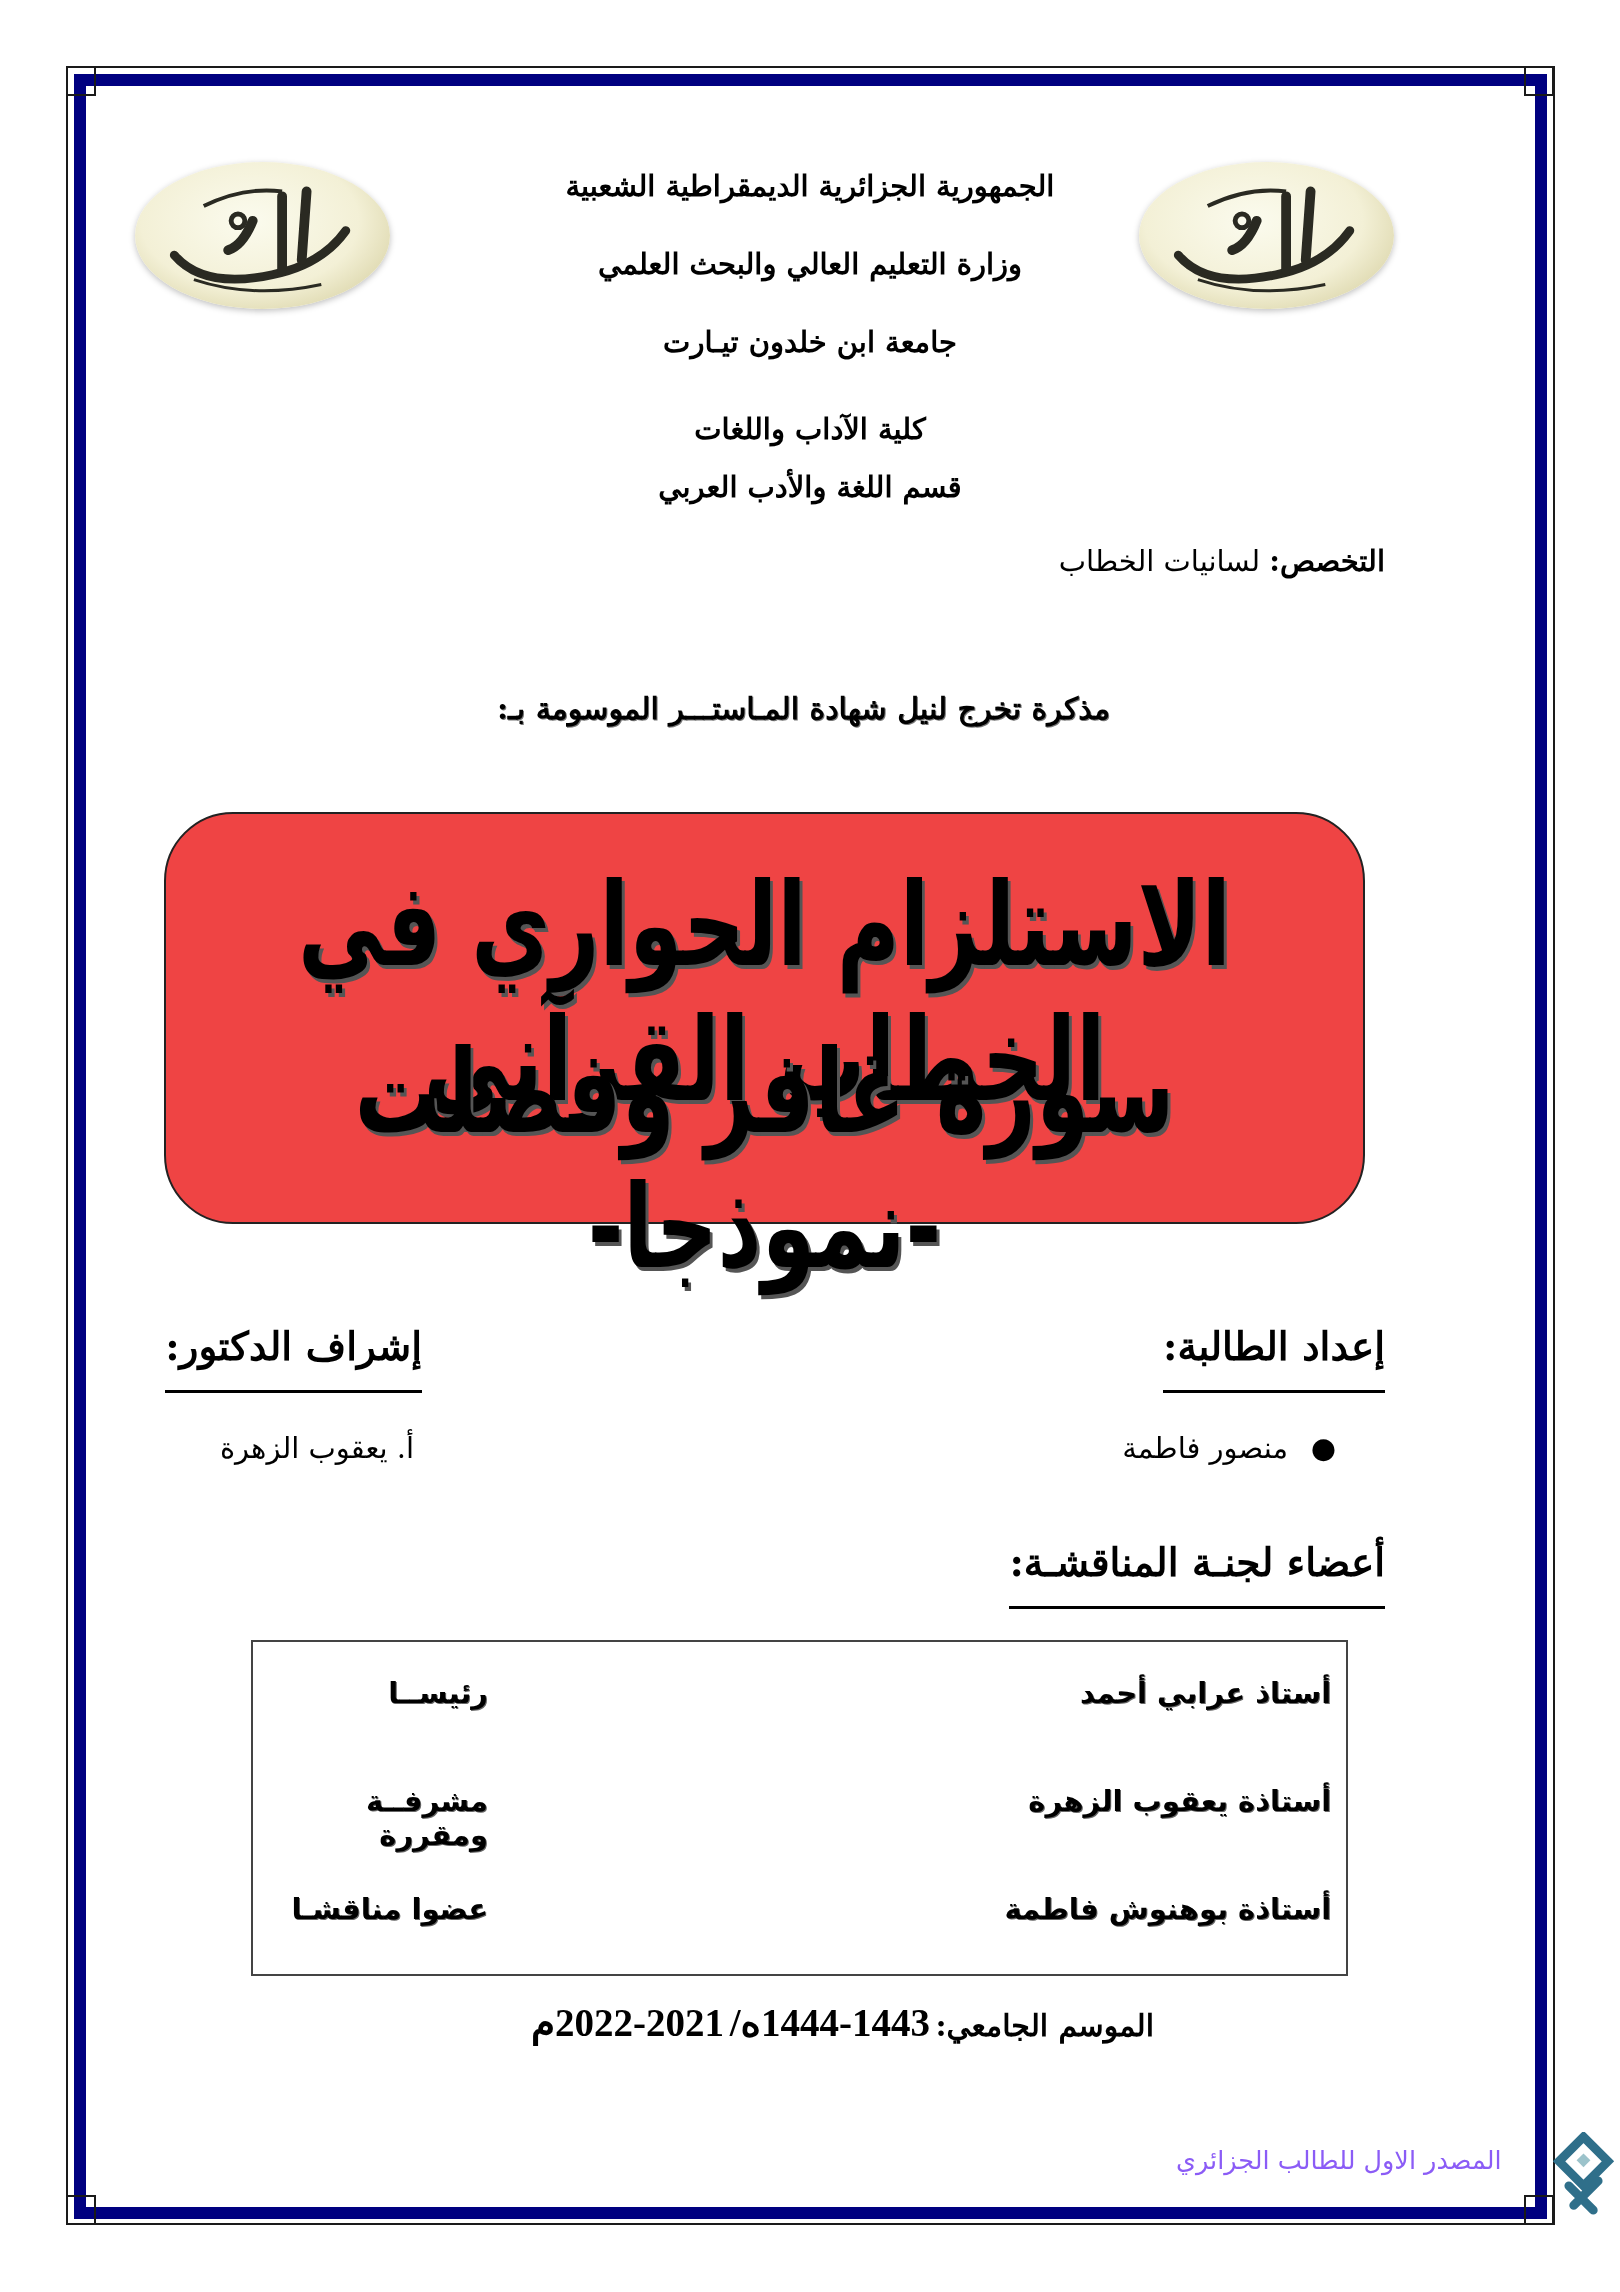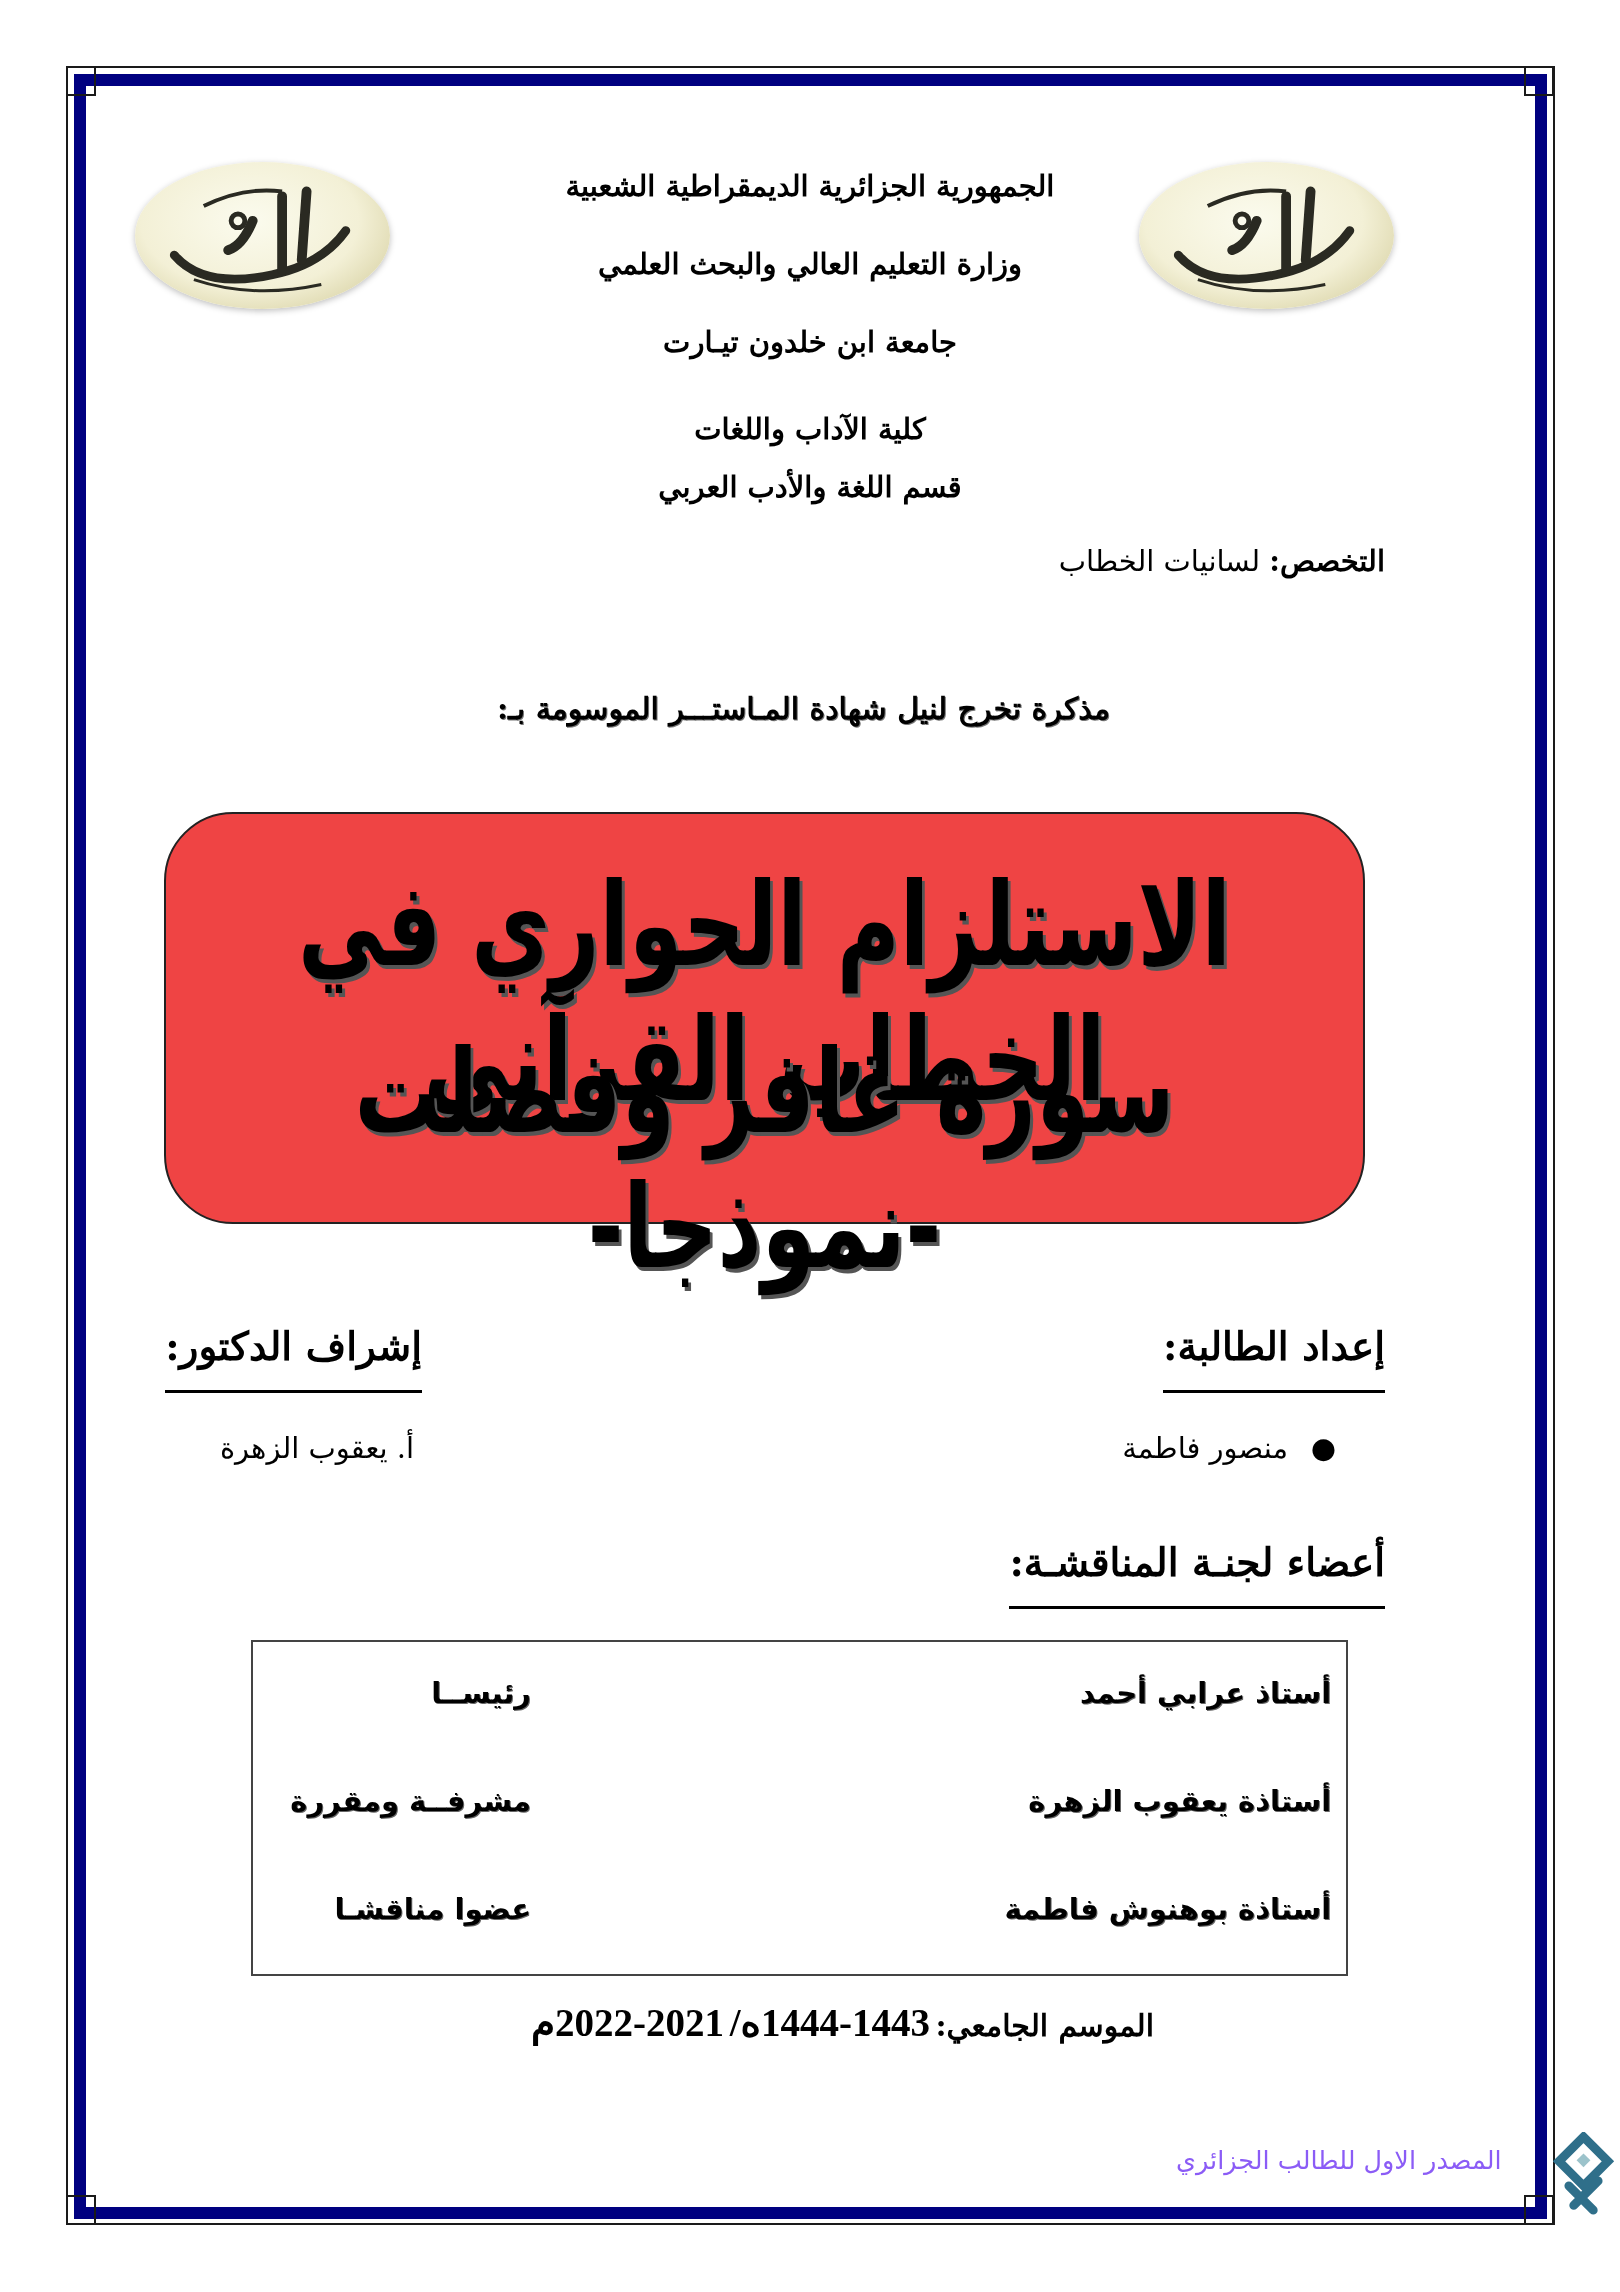--- a/index.html
+++ b/index.html
@@ -29,21 +29,21 @@
                 font-size:86px; letter-spacing:0; text-shadow:2.9px 2.9px 0 #555; transform:scaleY(1.35); }
 
   .heading-ul { font-weight:bold; font-size:39px; border-bottom:3.9px solid #000; padding-bottom:21px; }
   .plain { font-size:29px; }
 
   .committee { position:absolute; left:251px; top:1640px; width:1097px; height:336px;
                border:2px solid #444; box-sizing:border-box; }
   .c-row { position:absolute; left:0; width:100%; height:59px; }
   .c-name { position:absolute; right:14.7px; font-family:"DejaVu Sans", sans-serif; font-weight:bold;
             font-size:29px; text-shadow:1px 1px 0 #666; }
-  .c-role { position:absolute; right:815px; font-family:"DejaVu Sans", sans-serif; font-weight:bold;
+  .c-role { position:absolute; right:858px; font-family:"DejaVu Sans", sans-serif; font-weight:bold;
             font-size:29px; text-shadow:1px 1px 0 #666; }
 
   .watermark { position:absolute; left:1176px; top:2145px; }
   .wm-en { font-family:"DejaVu Sans", "Liberation Sans", sans-serif; font-size:42px; color:#5f9eab; letter-spacing:1px; }
   .wm-ar { font-family:"DejaVu Sans", sans-serif; font-size:25.5px; color:#8b5cf6; direction:rtl; }
 </style>
 </head>
 <body>
 
 <div class="border-outer"></div>

